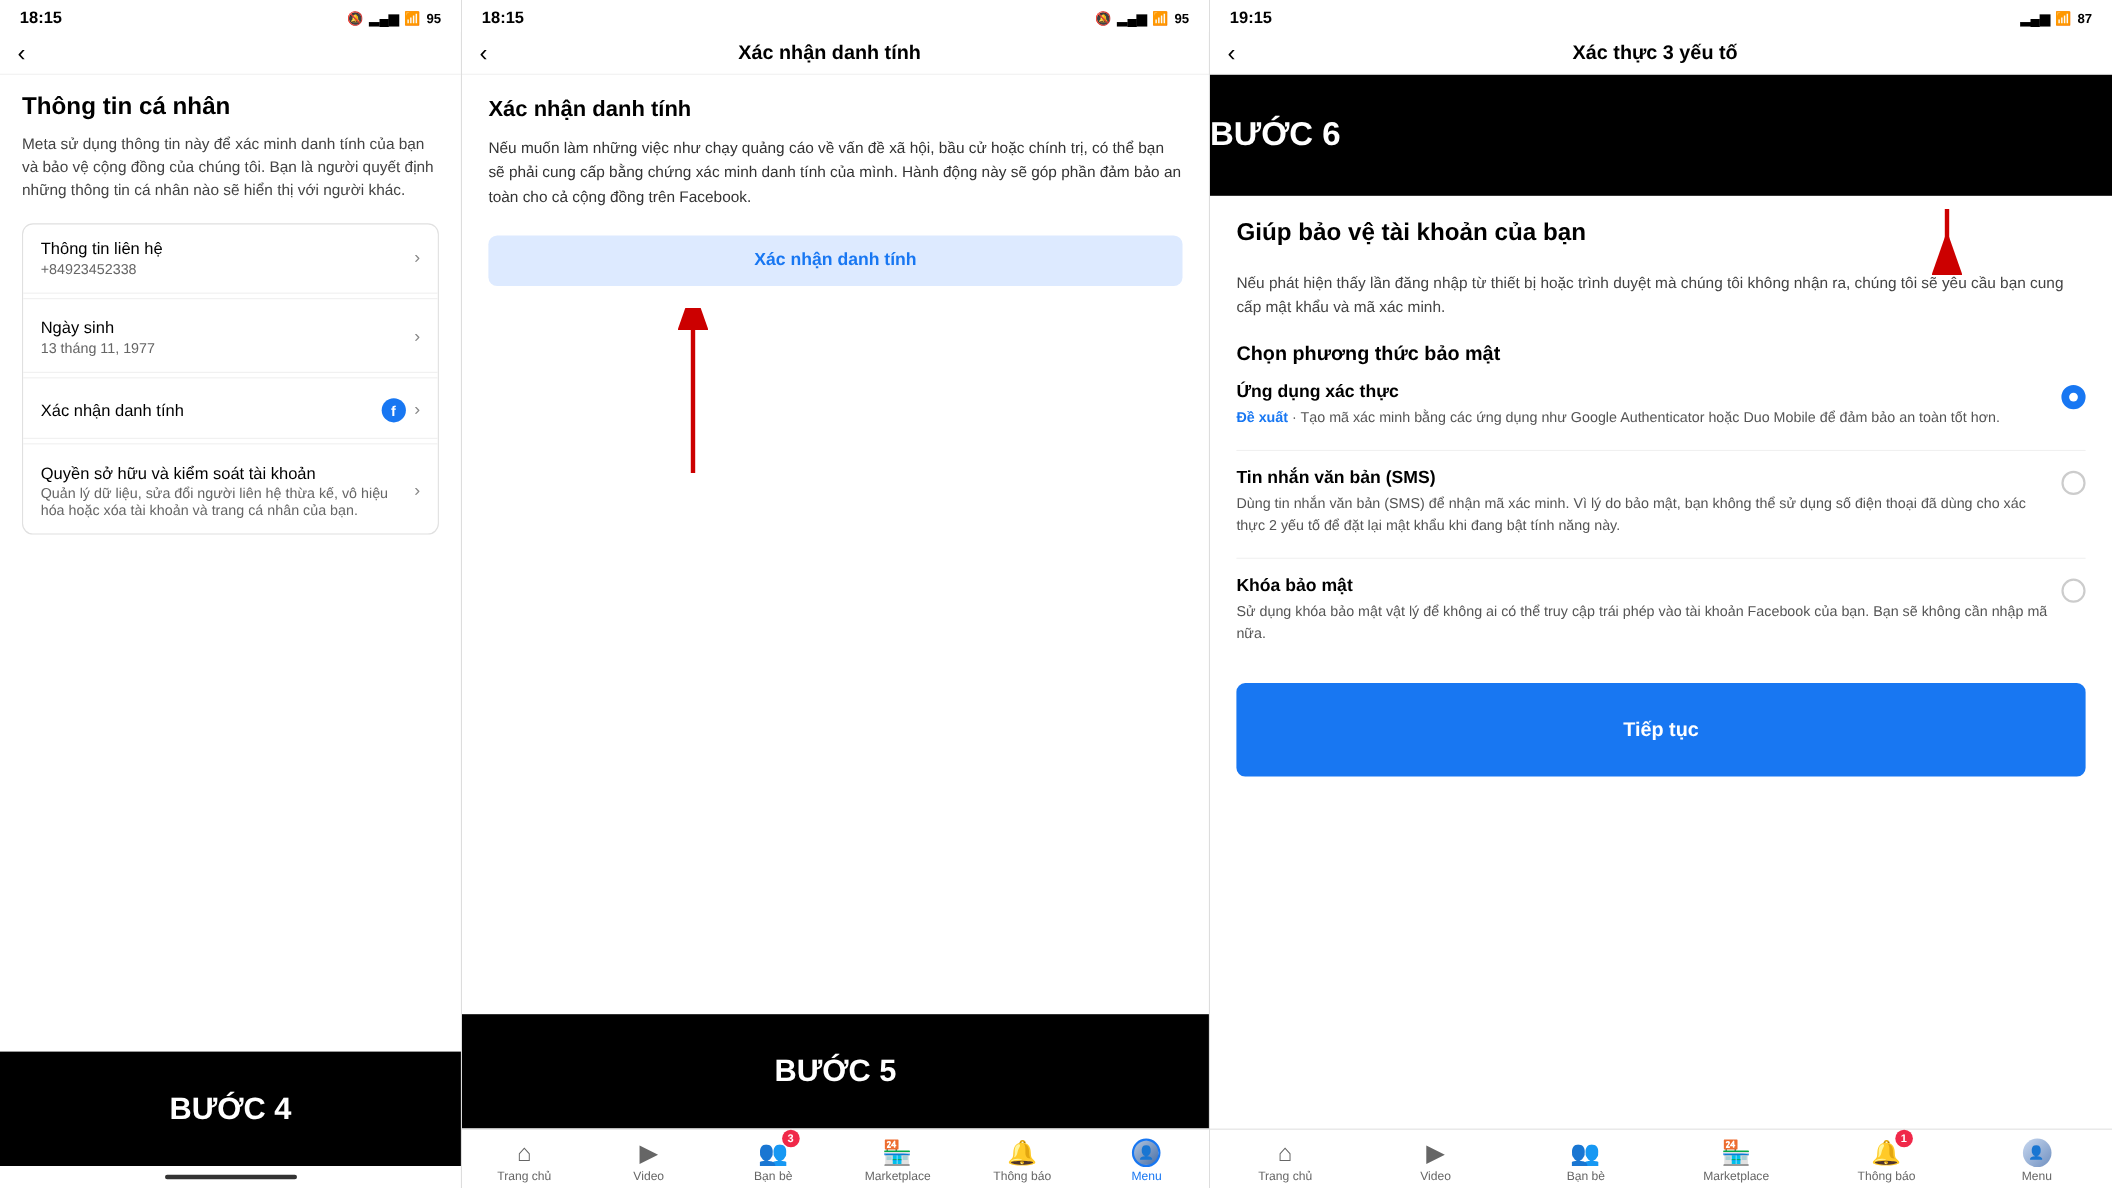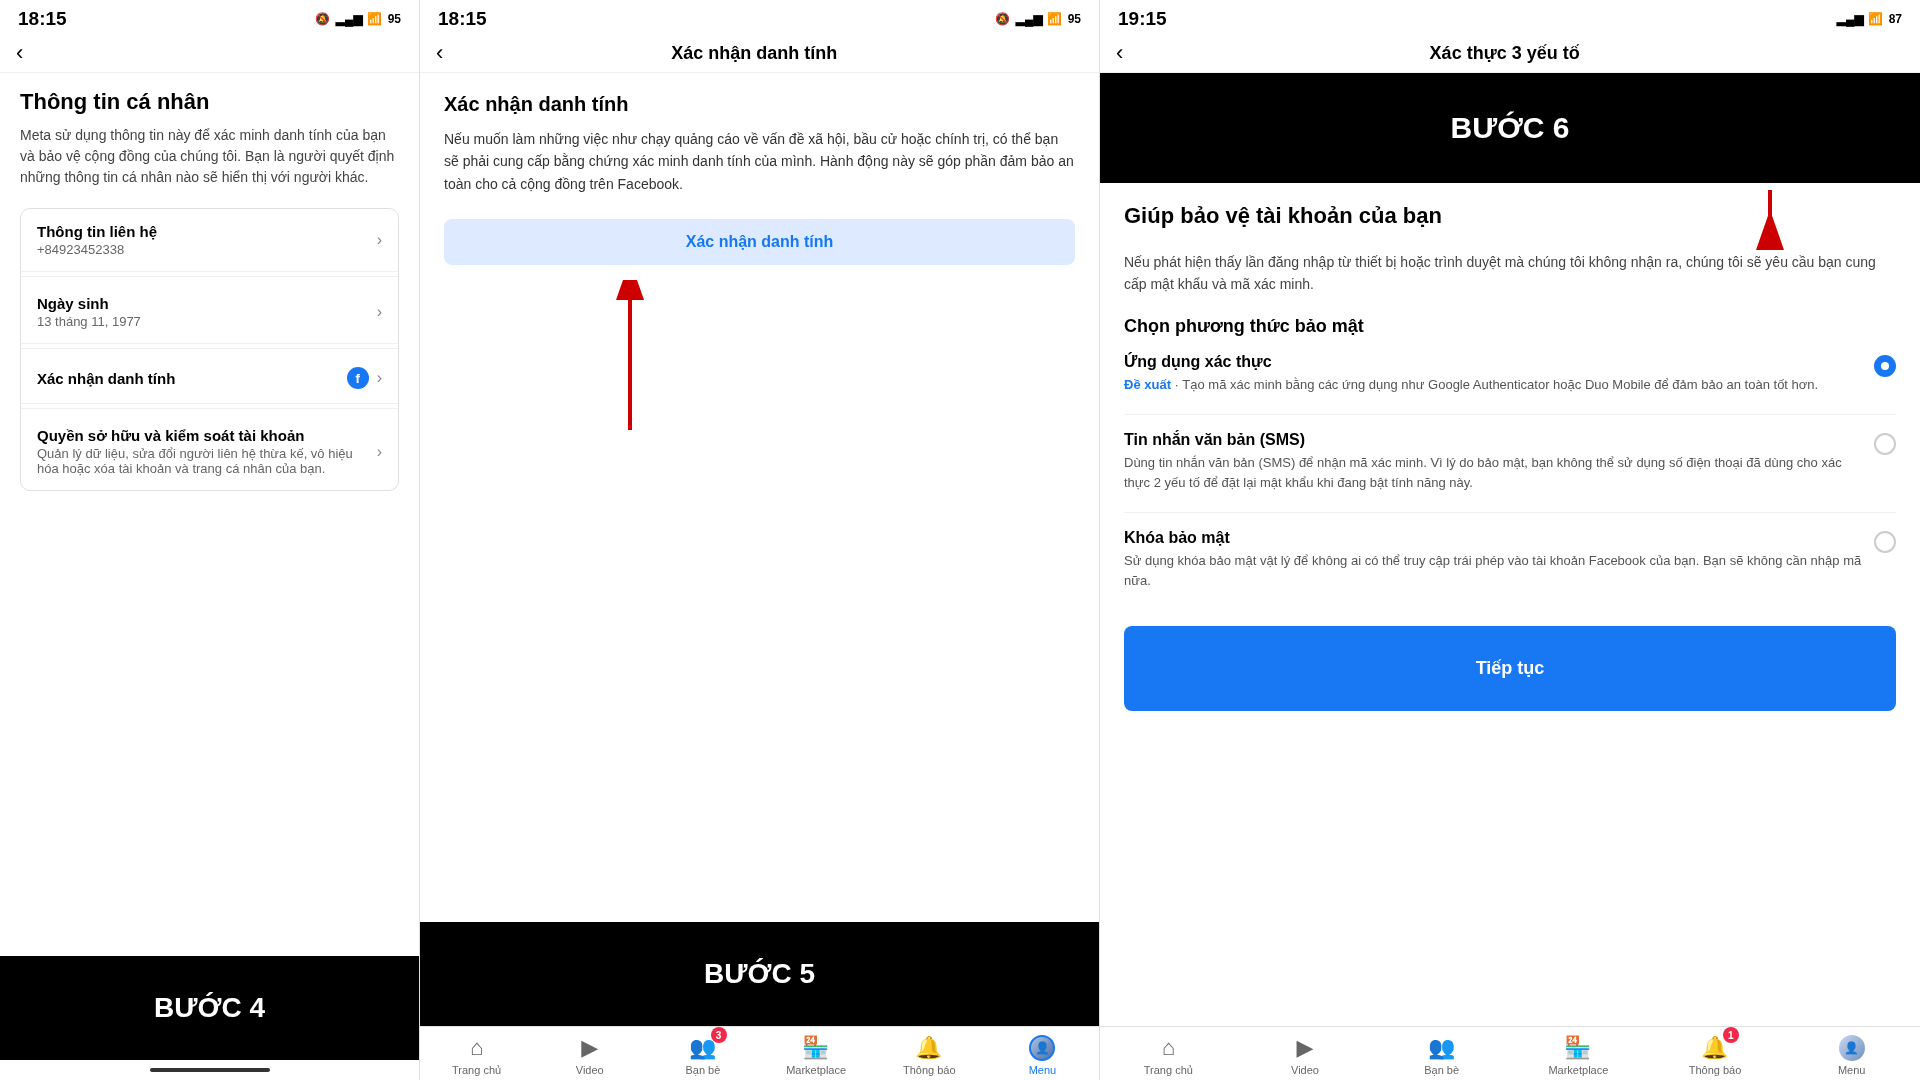--- a/index.html
+++ b/index.html
@@ -48,21 +48,21 @@
     
     .status-bar {
       display: flex;
       justify-content: space-between;
       align-items: center;
       padding: 8px 18px 4px;
       font-size: 13px;
       font-weight: 600;
       background: #fff;
     }
-    .status-bar .time { font-weight: 700; font-size: 19px; }
+    .status-bar .time { font-weight: 700; font-size: 15px; }
     .status-icons { display: flex; align-items: center; gap: 5px; font-size: 12px; }
 
     
     .nav-header {
       display: flex;
       align-items: center;
       padding: 8px 16px;
       border-bottom: 1px solid #f0f0f0;
     }
     .back-btn {
@@ -105,21 +105,21 @@
     }
     .info-item {
       display: flex;
       align-items: center;
       padding: 14px 16px;
       border-bottom: 1px solid #f0f0f0;
       cursor: pointer;
     }
     .info-item:last-child { border-bottom: none; }
     .info-item-text { flex: 1; }
-    .info-item-label { font-size: 15px; font-weight: 700; }
+    .info-item-label { font-size: 15px; font-weight: 400; }
     .info-item-sub { font-size: 13px; color: #666; margin-top: 2px; }
     .info-item-right { display: flex; align-items: center; gap: 8px; }
     .chevron { color: #888; font-size: 16px; }
     .fb-icon { width: 22px; height: 22px; background: #1877f2; border-radius: 50%; display: flex; align-items: center; justify-content: center; color: #fff; font-size: 13px; font-weight: 800; }
 
     
     .buoc-box {
       background: #000;
       color: #fff;
       font-size: 28px;
@@ -226,21 +226,21 @@
       border: 2px solid #1877f2;
     }
 
     
     .p3-image-header {
       width: 100%;
       height: 110px;
       background: #000;
       display: flex;
       align-items: center;
-      justify-content: center;
+      justify-content: flex-start;
       color: #fff;
       font-size: 30px;
       font-weight: 800;
     }
     .p3-content {
       padding: 20px 24px;
       flex: 1;
       overflow-y: auto;
     }
     .p3-main-title {

